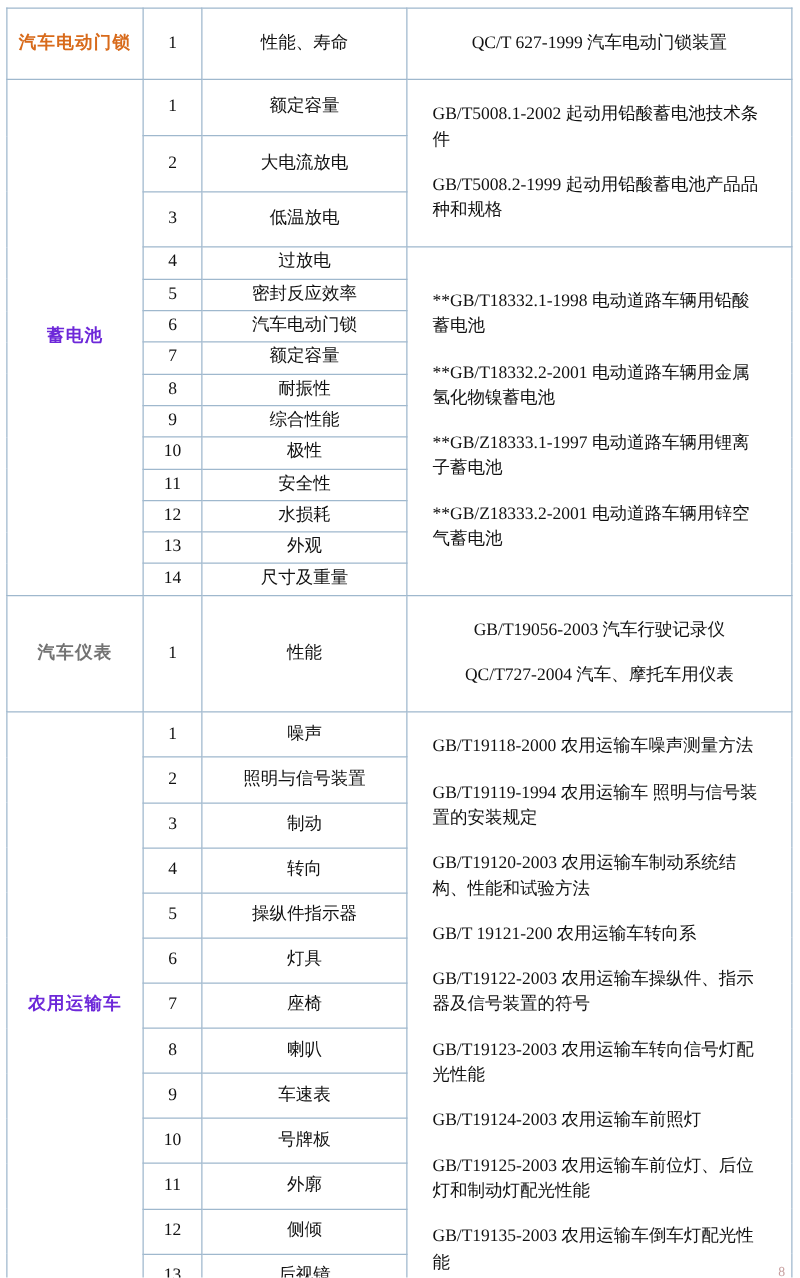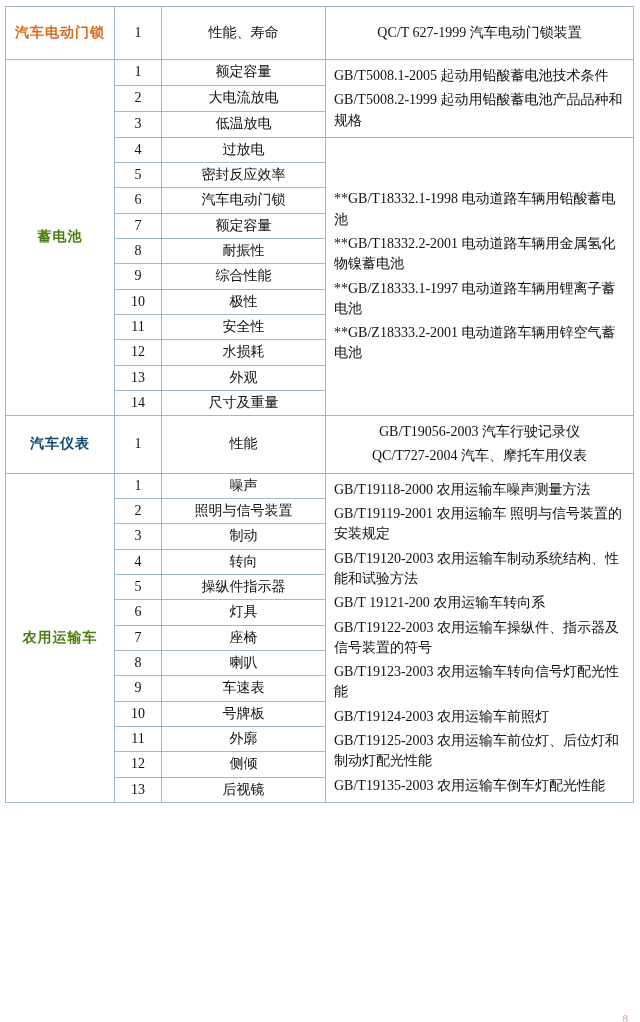--- a/index.html
+++ b/index.html
@@ -36,40 +36,40 @@
   }
   .cat {
     width: 100px;
     text-align: center;
     color: #1a7a3e;
     font-weight: bold;
     font-size: 15px;
     letter-spacing: 1px;
   }
   .cat.orange { color: #d86a1a; }
-  .cat.blue { color: #0c4a6e; }
-  .cat.green { color: #4d7c0f; }
+  .cat.blue { color: #737373; }
+  .cat.green { color: #6d28d9; }
   .num {
     width: 38px;
     text-align: center;
     font-size: 14px;
     font-family: "Liberation Serif", serif;
   }
   .item {
     width: 155px;
     text-align: center;
     font-size: 14px;
   }
   .std {
     text-align: left;
     font-size: 13.5px;
     line-height: 1.5;
     padding: 4px 6px;
   }
-  .std div { margin: 4px; font-family: Liberation Serif, serif; }
+  .std div { margin: 16px; font-family: Liberation Serif, serif; }
   .row-tall td { height: 48px; text-align: center; }
   .cell-pad-lg { padding: 6px 6px; }
   .page-mark {
     position: absolute;
     right: 12px;
     bottom: 4px;
     font-size: 11px;
     color: #c8a0a0;
   }
 </style>
@@ -87,21 +87,21 @@
         <td class="std cell-pad-lg" rowspan="1">
           <div>QC/T  627-1999 汽车电动门锁装置</div>
         </td>
       </tr>
 
       <tr>
         <td class="cat green" rowspan="14">蓄电池</td>
         <td class="num">1</td>
         <td class="item">额定容量</td>
         <td class="std" rowspan="3">
-          <div>GB/T5008.1-2005 起动用铅酸蓄电池技术条件</div>
+          <div>GB/T5008.1-2002 起动用铅酸蓄电池技术条件</div>
           <div>GB/T5008.2-1999 起动用铅酸蓄电池产品品种和规格</div>
         </td>
       </tr>
       <tr>
         <td class="num">2</td>
         <td class="item">大电流放电</td>
       </tr>
       <tr>
         <td class="num">3</td>
         <td class="item">低温放电</td>
@@ -166,21 +166,21 @@
           <div>QC/T727-2004 汽车、摩托车用仪表</div>
         </td>
       </tr>
 
       <tr>
         <td class="cat green" rowspan="13">农用运输车</td>
         <td class="num">1</td>
         <td class="item">噪声</td>
         <td class="std" rowspan="13">
           <div>GB/T19118-2000 农用运输车噪声测量方法</div>
-          <div>GB/T19119-2001  农用运输车 照明与信号装置的安装规定</div>
+          <div>GB/T19119-1994  农用运输车 照明与信号装置的安装规定</div>
           <div>GB/T19120-2003  农用运输车制动系统结构、性能和试验方法</div>
           <div>GB/T  19121-200 农用运输车转向系</div>
           <div>GB/T19122-2003 农用运输车操纵件、指示器及信号装置的符号</div>
           <div>GB/T19123-2003  农用运输车转向信号灯配光性能</div>
           <div>GB/T19124-2003  农用运输车前照灯</div>
           <div>GB/T19125-2003  农用运输车前位灯、后位灯和制动灯配光性能</div>
           <div>GB/T19135-2003  农用运输车倒车灯配光性能</div>
         </td>
       </tr>
       <tr>

